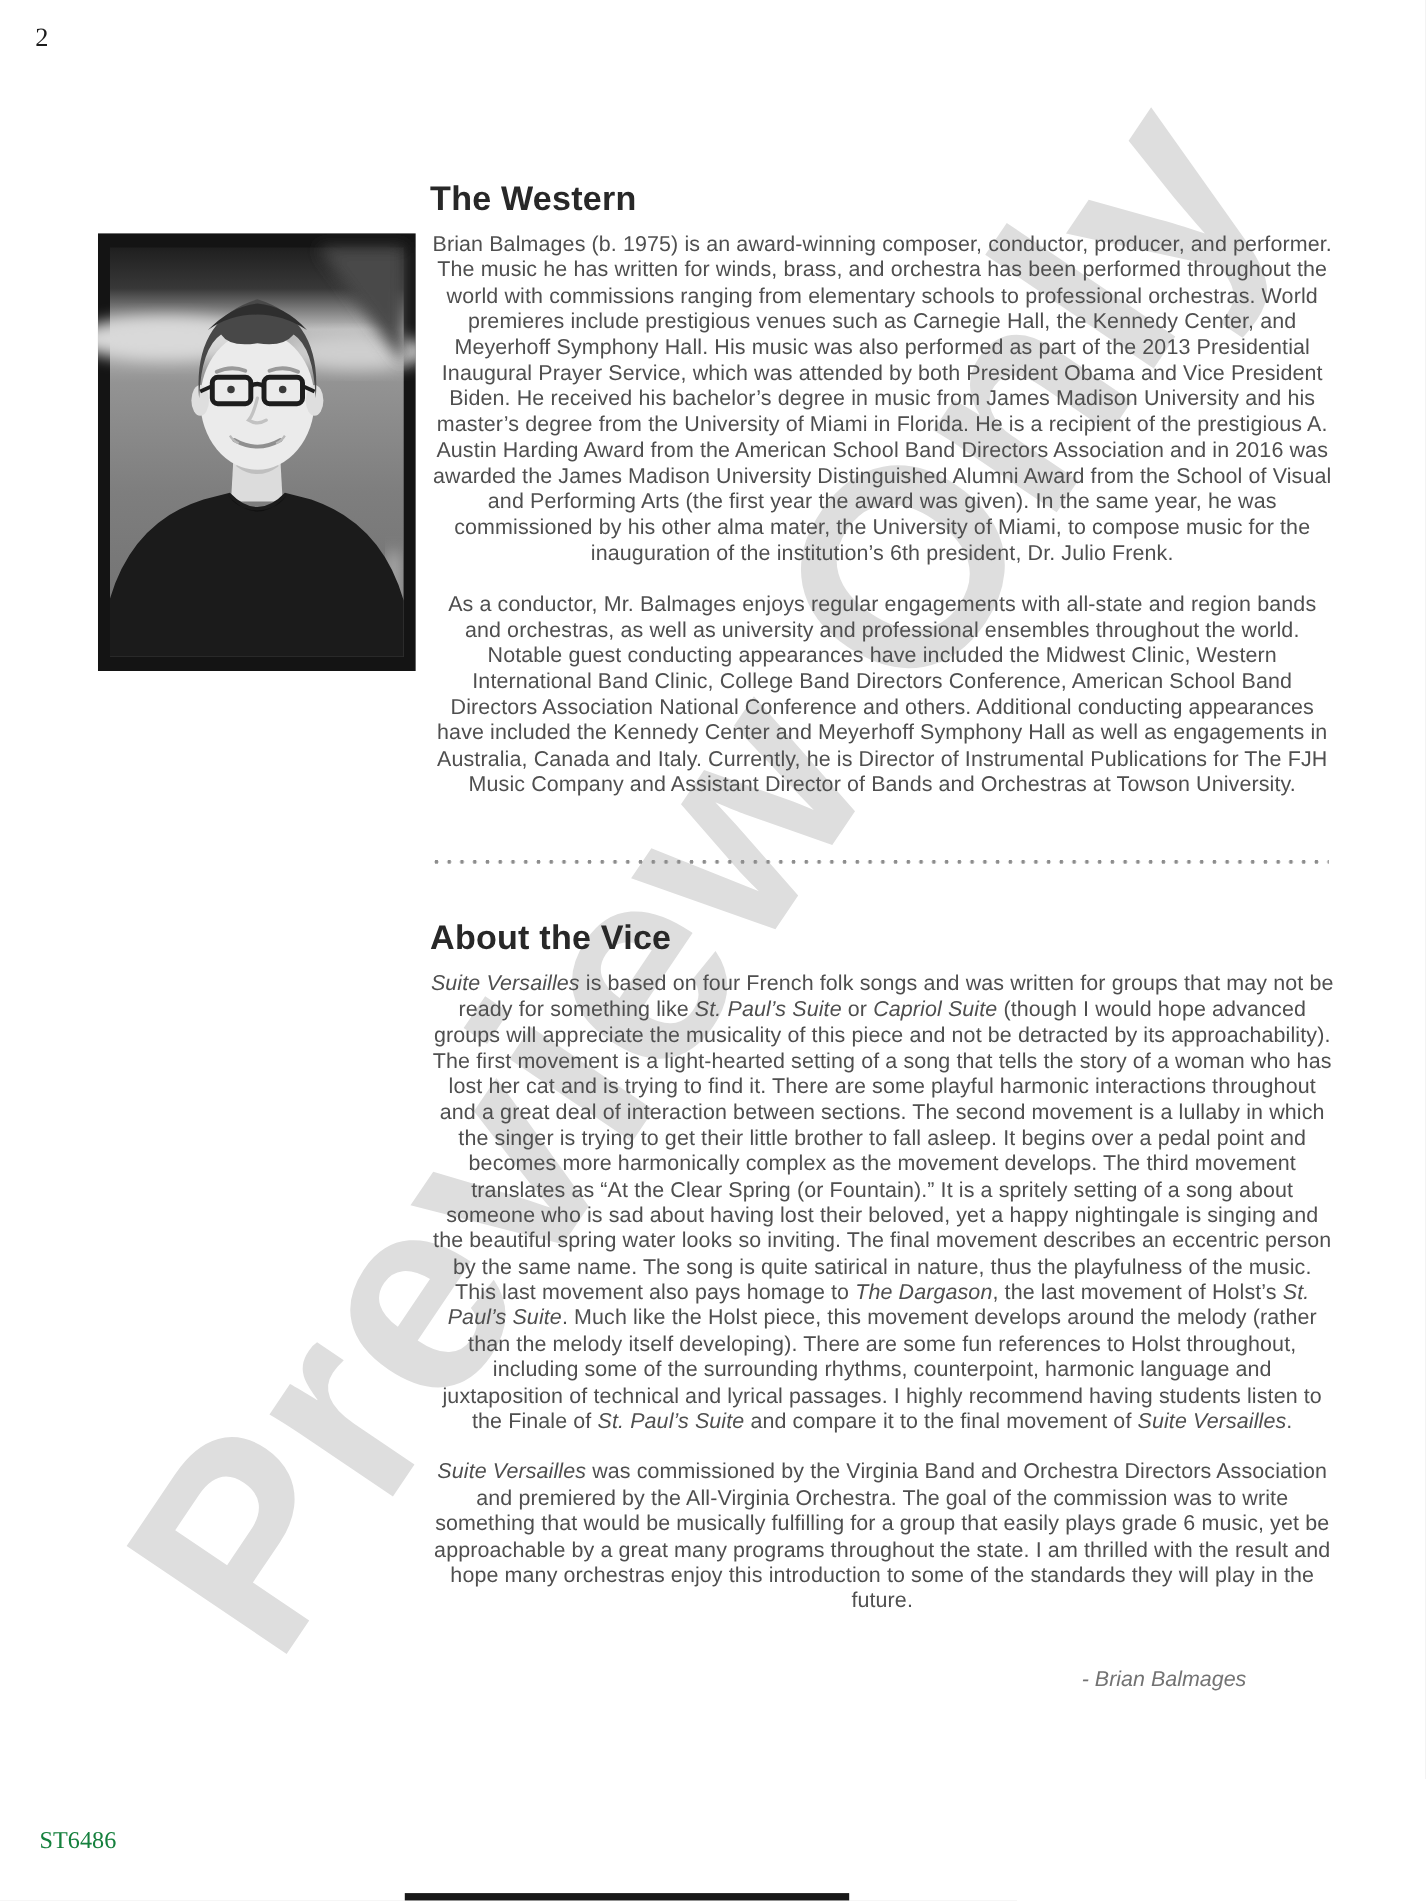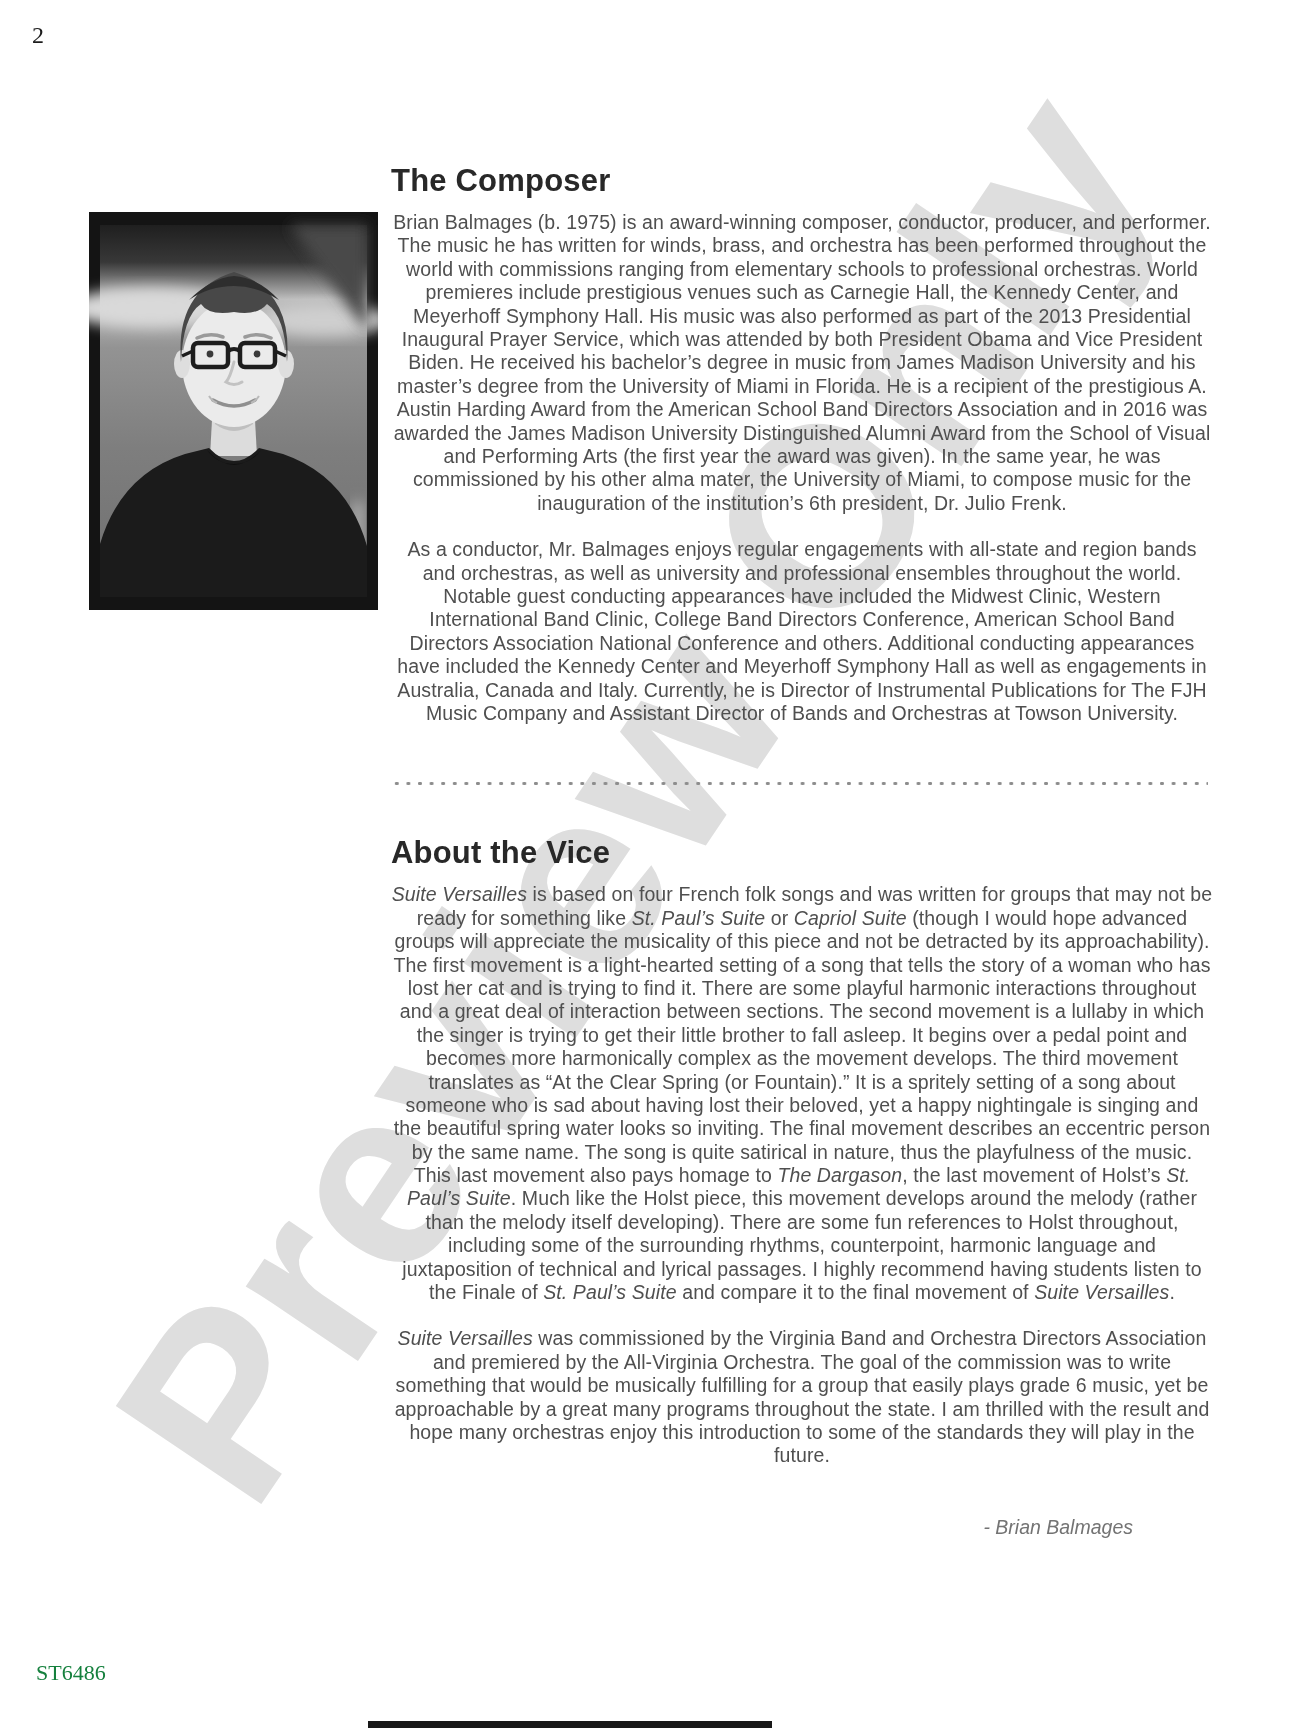--- a/index.html
+++ b/index.html
@@ -142,21 +142,21 @@
     <circle cx="168" cy="142" r="3.4" fill="#3a3a3a"></circle>
 
     <path d="M145 150 Q141 166 137 170 Q145 175 153 170" stroke="#c2c2c2" stroke-width="3" fill="none" stroke-linecap="round"></path>
 
     <path d="M124 188 Q145 200 166 188" stroke="#8f8f8f" stroke-width="3.5" fill="none" stroke-linecap="round"></path>
     <path d="M120 184 Q123 189 128 191" stroke="#b9b9b9" stroke-width="2" fill="none"></path>
     <path d="M170 184 Q167 189 162 191" stroke="#b9b9b9" stroke-width="2" fill="none"></path>
   </svg>
 
   <div class="main">
-    <h1>The Composer</h1>
+    <h1>The Western</h1>
     <p>Brian Balmages (b. 1975) is an award-winning composer, conductor, producer, and performer. The music he has written for winds, brass, and orchestra has been performed throughout the world with commissions ranging from elementary schools to professional orchestras. World premieres include prestigious venues such as Carnegie Hall, the Kennedy Center, and Meyerhoff Symphony Hall. His music was also performed as part of the 2013 Presidential Inaugural Prayer Service, which was attended by both President Obama and Vice President Biden. He received his bachelor’s degree in music from James Madison University and his master’s degree from the University of Miami in Florida. He is a recipient of the prestigious A. Austin Harding Award from the American School Band Directors Association and in 2016 was awarded the James Madison University Distinguished Alumni Award from the School of Visual and Performing Arts (the first year the award was given). In the same year, he was commissioned by his other alma mater, the University of Miami, to compose music for the inauguration of the institution’s 6th president, Dr. Julio Frenk.</p>
     <p>As a conductor, Mr. Balmages enjoys regular engagements with all-state and region bands and orchestras, as well as university and professional ensembles throughout the world. Notable guest conducting appearances have included the Midwest Clinic, Western International Band Clinic, College Band Directors Conference, American School Band Directors Association National Conference and others. Additional conducting appearances have included the Kennedy Center and Meyerhoff Symphony Hall as well as engagements in Australia, Canada and Italy. Currently, he is Director of Instrumental Publications for The FJH Music Company and Assistant Director of Bands and Orchestras at Towson University.</p>
 
     <div class="divider"></div>
 
     <h1>About the Vice</h1>
     <p><i>Suite Versailles</i> is based on four French folk songs and was written for groups that may not be ready for something like <i>St. Paul’s Suite</i> or <i>Capriol Suite</i> (though I would hope advanced groups will appreciate the musicality of this piece and not be detracted by its approachability). The first movement is a light-hearted setting of a song that tells the story of a woman who has lost her cat and is trying to find it. There are some playful harmonic interactions throughout and a great deal of interaction between sections. The second movement is a lullaby in which the singer is trying to get their little brother to fall asleep. It begins over a pedal point and becomes more harmonically complex as the movement develops. The third movement translates as “At the Clear Spring (or Fountain).” It is a spritely setting of a song about someone who is sad about having lost their beloved, yet a happy nightingale is singing and the beautiful spring water looks so inviting. The final movement describes an eccentric person by the same name. The song is quite satirical in nature, thus the playfulness of the music. This last movement also pays homage to <i>The Dargason</i>, the last movement of Holst’s <i>St. Paul’s Suite</i>. Much like the Holst piece, this movement develops around the melody (rather than the melody itself developing). There are some fun references to Holst throughout, including some of the surrounding rhythms, counterpoint, harmonic language and juxtaposition of technical and lyrical passages. I highly recommend having students listen to the Finale of <i>St. Paul’s Suite</i> and compare it to the final movement of <i>Suite Versailles</i>.</p>
     <p><i>Suite Versailles</i> was commissioned by the Virginia Band and Orchestra Directors Association and premiered by the All-Virginia Orchestra. The goal of the commission was to write something that would be musically fulfilling for a group that easily plays grade 6 music, yet be approachable by a great many programs throughout the state. I am thrilled with the result and hope many orchestras enjoy this introduction to some of the standards they will play in the future.</p>
 
     <div class="signature">- Brian Balmages</div>

